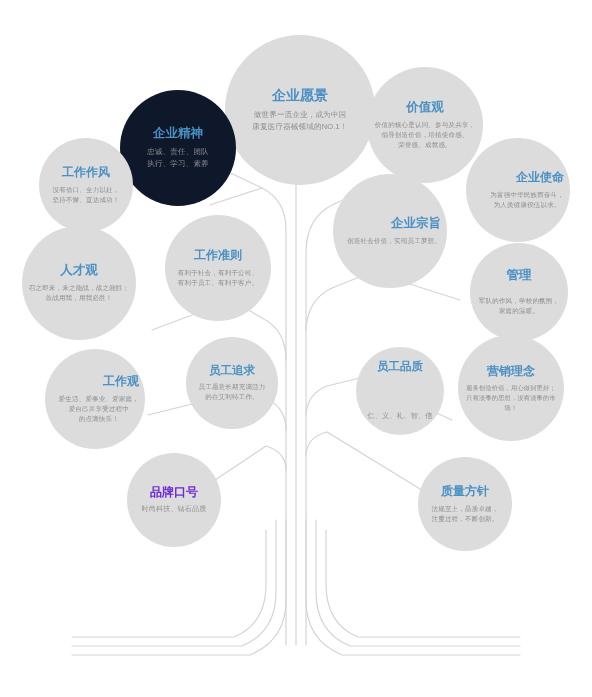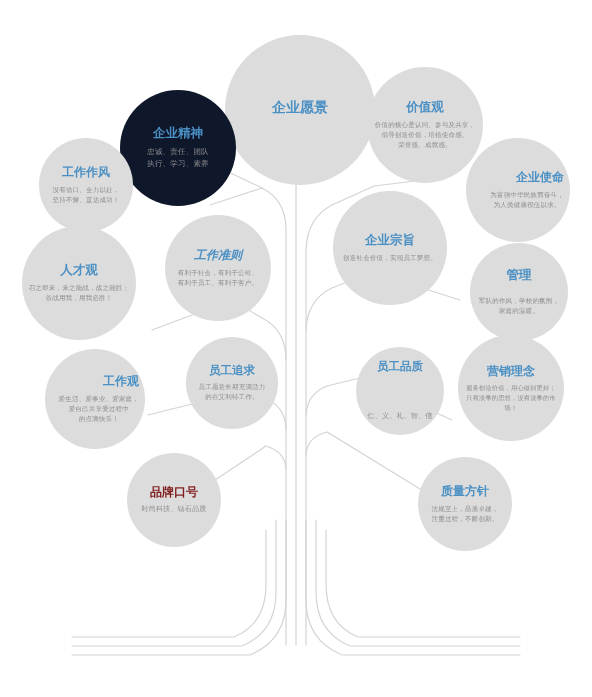--- a/index.html
+++ b/index.html
@@ -79,47 +79,48 @@
         <path d="M266,530 L266,584 Q266,624 234,637 L72,637"></path>
         <path d="M306,520 L306,600 Q306,640 342,655 L520,655"></path>
         <path d="M316,520 L316,592 Q316,632 350,646 L520,646"></path>
         <path d="M326,530 L326,584 Q326,624 358,637 L520,637"></path>
       </g>
   </svg>
 
   <div id="nodes-layer">
       <div class="node" style="width: 150px; height: 150px; left: 225px; top: 35px; background: rgb(220, 220, 220);">
         <div class="node-title" style="font-size: 14px; color: rgb(74, 144, 196);">企业愿景</div>
+        <div class="node-body" style="font-size: 7.5px; color: rgb(141, 141, 141);">做世界一流企业，成为中国<br>康复医疗器械领域的NO.1！</div>
       </div>
       <div class="node" style="width: 116px; height: 116px; left: 367px; top: 67px; background: rgb(220, 220, 220);">
         <div class="node-title" style="font-size: 12.5px; color: rgb(74, 144, 196);">价值观</div>
         <div class="node-body" style="font-size: 6.5px; color: rgb(141, 141, 141);">价值的核心是认同、参与及共享，<br>倡导创造价值，培植使命感、<br>荣誉感、成就感。</div>
       </div>
       <div class="node" style="width: 116px; height: 116px; left: 120px; top: 90px; background: #0f172a;">
         <div class="node-title" style="font-size: 12.5px; color: rgb(74, 144, 196);">企业精神</div>
         <div class="node-body" style="font-size: 7.5px; color: rgb(141, 141, 141);">忠诚、责任、团队<br>执行、学习、素养</div>
       </div>
       <div class="node" style="width: 104px; height: 104px; left: 466px; top: 138px; background: rgb(220, 220, 220); align-items: flex-end;">
         <div class="node-title" style="font-size: 12px; color: rgb(74, 144, 196);">企业使命</div>
         <div class="node-body" style="font-size: 6.5px; color: rgb(141, 141, 141);">为富强中华民族而奋斗，<br>为人类健康役伍以求。</div>
       </div>
       <div class="node" style="width: 94px; height: 94px; left: 39px; top: 138px; background: rgb(220, 220, 220);">
         <div class="node-title" style="font-size: 12px; color: rgb(74, 144, 196);">工作作风</div>
         <div class="node-body" style="font-size: 6.5px; color: rgb(141, 141, 141);">没有借口、全力以赴，<br>坚持不懈、直达成功！</div>
       </div>
-      <div class="node" style="width: 114px; height: 114px; left: 333px; top: 191px; background: rgb(220, 220, 220);">
+      <div class="node" style="width: 114px; height: 114px; left: 333px; top: 174px; background: rgb(220, 220, 220); align-items: flex-end;">
         <div class="node-title" style="font-size: 12.5px; color: rgb(74, 144, 196);">企业宗旨</div>
         <div class="node-body" style="font-size: 6.5px; color: rgb(141, 141, 141);">创造社会价值，实现员工梦想。</div>
       </div>
       <div class="node" style="width: 114px; height: 114px; left: 22px; top: 226px; background: rgb(220, 220, 220);">
         <div class="node-title" style="font-size: 12.5px; color: rgb(74, 144, 196);">人才观</div>
         <div class="node-body" style="font-size: 6.5px; color: rgb(141, 141, 141);">召之即来，来之能战，战之能胜；<br>首战用我，用我必胜！</div>
       </div>
       <div class="node" style="width: 106px; height: 106px; left: 165px; top: 215px; background: rgb(220, 220, 220);">
-        <div class="node-title" style="font-size: 12px; color: rgb(74, 144, 196); font-style: italic;">工作准则</div>
+        <div class="node-title" style="font-size: 12px; color: rgb(74, 144, 196);">工作准则</div>
         <div class="node-body" style="font-size: 6.5px; color: rgb(141, 141, 141);">有利于社会，有利于公司、<br>有利于员工、有利于客户。</div>
       </div>
       <div class="node" style="width: 98px; height: 98px; left: 470px; top: 243px; background: rgb(220, 220, 220); gap: 8px;">
         <div class="node-title" style="font-size: 12.5px; color: rgb(74, 144, 196);">管理</div>
         <div class="node-body" style="font-size: 6.5px; color: rgb(141, 141, 141);">军队的作风，学校的氛围，<br>家庭的温暖。</div>
       </div>
       <div class="node" style="width: 92px; height: 92px; left: 186px; top: 337px; background: rgb(220, 220, 220);">
         <div class="node-title" style="font-size: 11.5px; color: rgb(74, 144, 196);">员工追求</div>
         <div class="node-body" style="font-size: 6.5px; color: rgb(141, 141, 141);">员工愿意长期充满活力<br>的在艾利特工作。</div>
       </div>
@@ -129,21 +130,21 @@
       </div>
       <div class="node" style="width: 88px; height: 88px; left: 356px; top: 347px; background: rgb(220, 220, 220); gap: 32px;">
         <div class="node-title" style="font-size: 11.5px; color: rgb(74, 144, 196);">员工品质</div>
         <div class="node-body" style="font-size: 7px; color: rgb(141, 141, 141);">仁、义、礼、智、信</div>
       </div>
       <div class="node" style="width: 106px; height: 106px; left: 458px; top: 335px; background: rgb(220, 220, 220);">
         <div class="node-title" style="font-size: 12px; color: rgb(74, 144, 196);">营销理念</div>
         <div class="node-body" style="font-size: 6.2px; color: rgb(141, 141, 141);">服务创造价值，用心做到更好；<br>只有淡季的思想，没有淡季的市场！</div>
       </div>
       <div class="node" style="width: 94px; height: 94px; left: 127px; top: 453px; background: rgb(220, 220, 220);">
-        <div class="node-title" style="font-size: 12px; color: #7f1d1d;">品牌口号</div>
+        <div class="node-title" style="font-size: 12px; color: #6d28d9;">品牌口号</div>
         <div class="node-body" style="font-size: 7px; color: rgb(141, 141, 141);">时尚科技、钻石品质</div>
       </div>
       <div class="node" style="width: 94px; height: 94px; left: 418px; top: 457px; background: rgb(220, 220, 220); justify-content: center;">
         <div class="node-title" style="font-size: 12px; color: rgb(74, 144, 196);">质量方针</div>
         <div class="node-body" style="font-size: 6.5px; color: rgb(141, 141, 141);">法规至上，品质卓越，<br>注重过程，不断创新。</div>
       </div>
     </div>
 
 </div>
 

